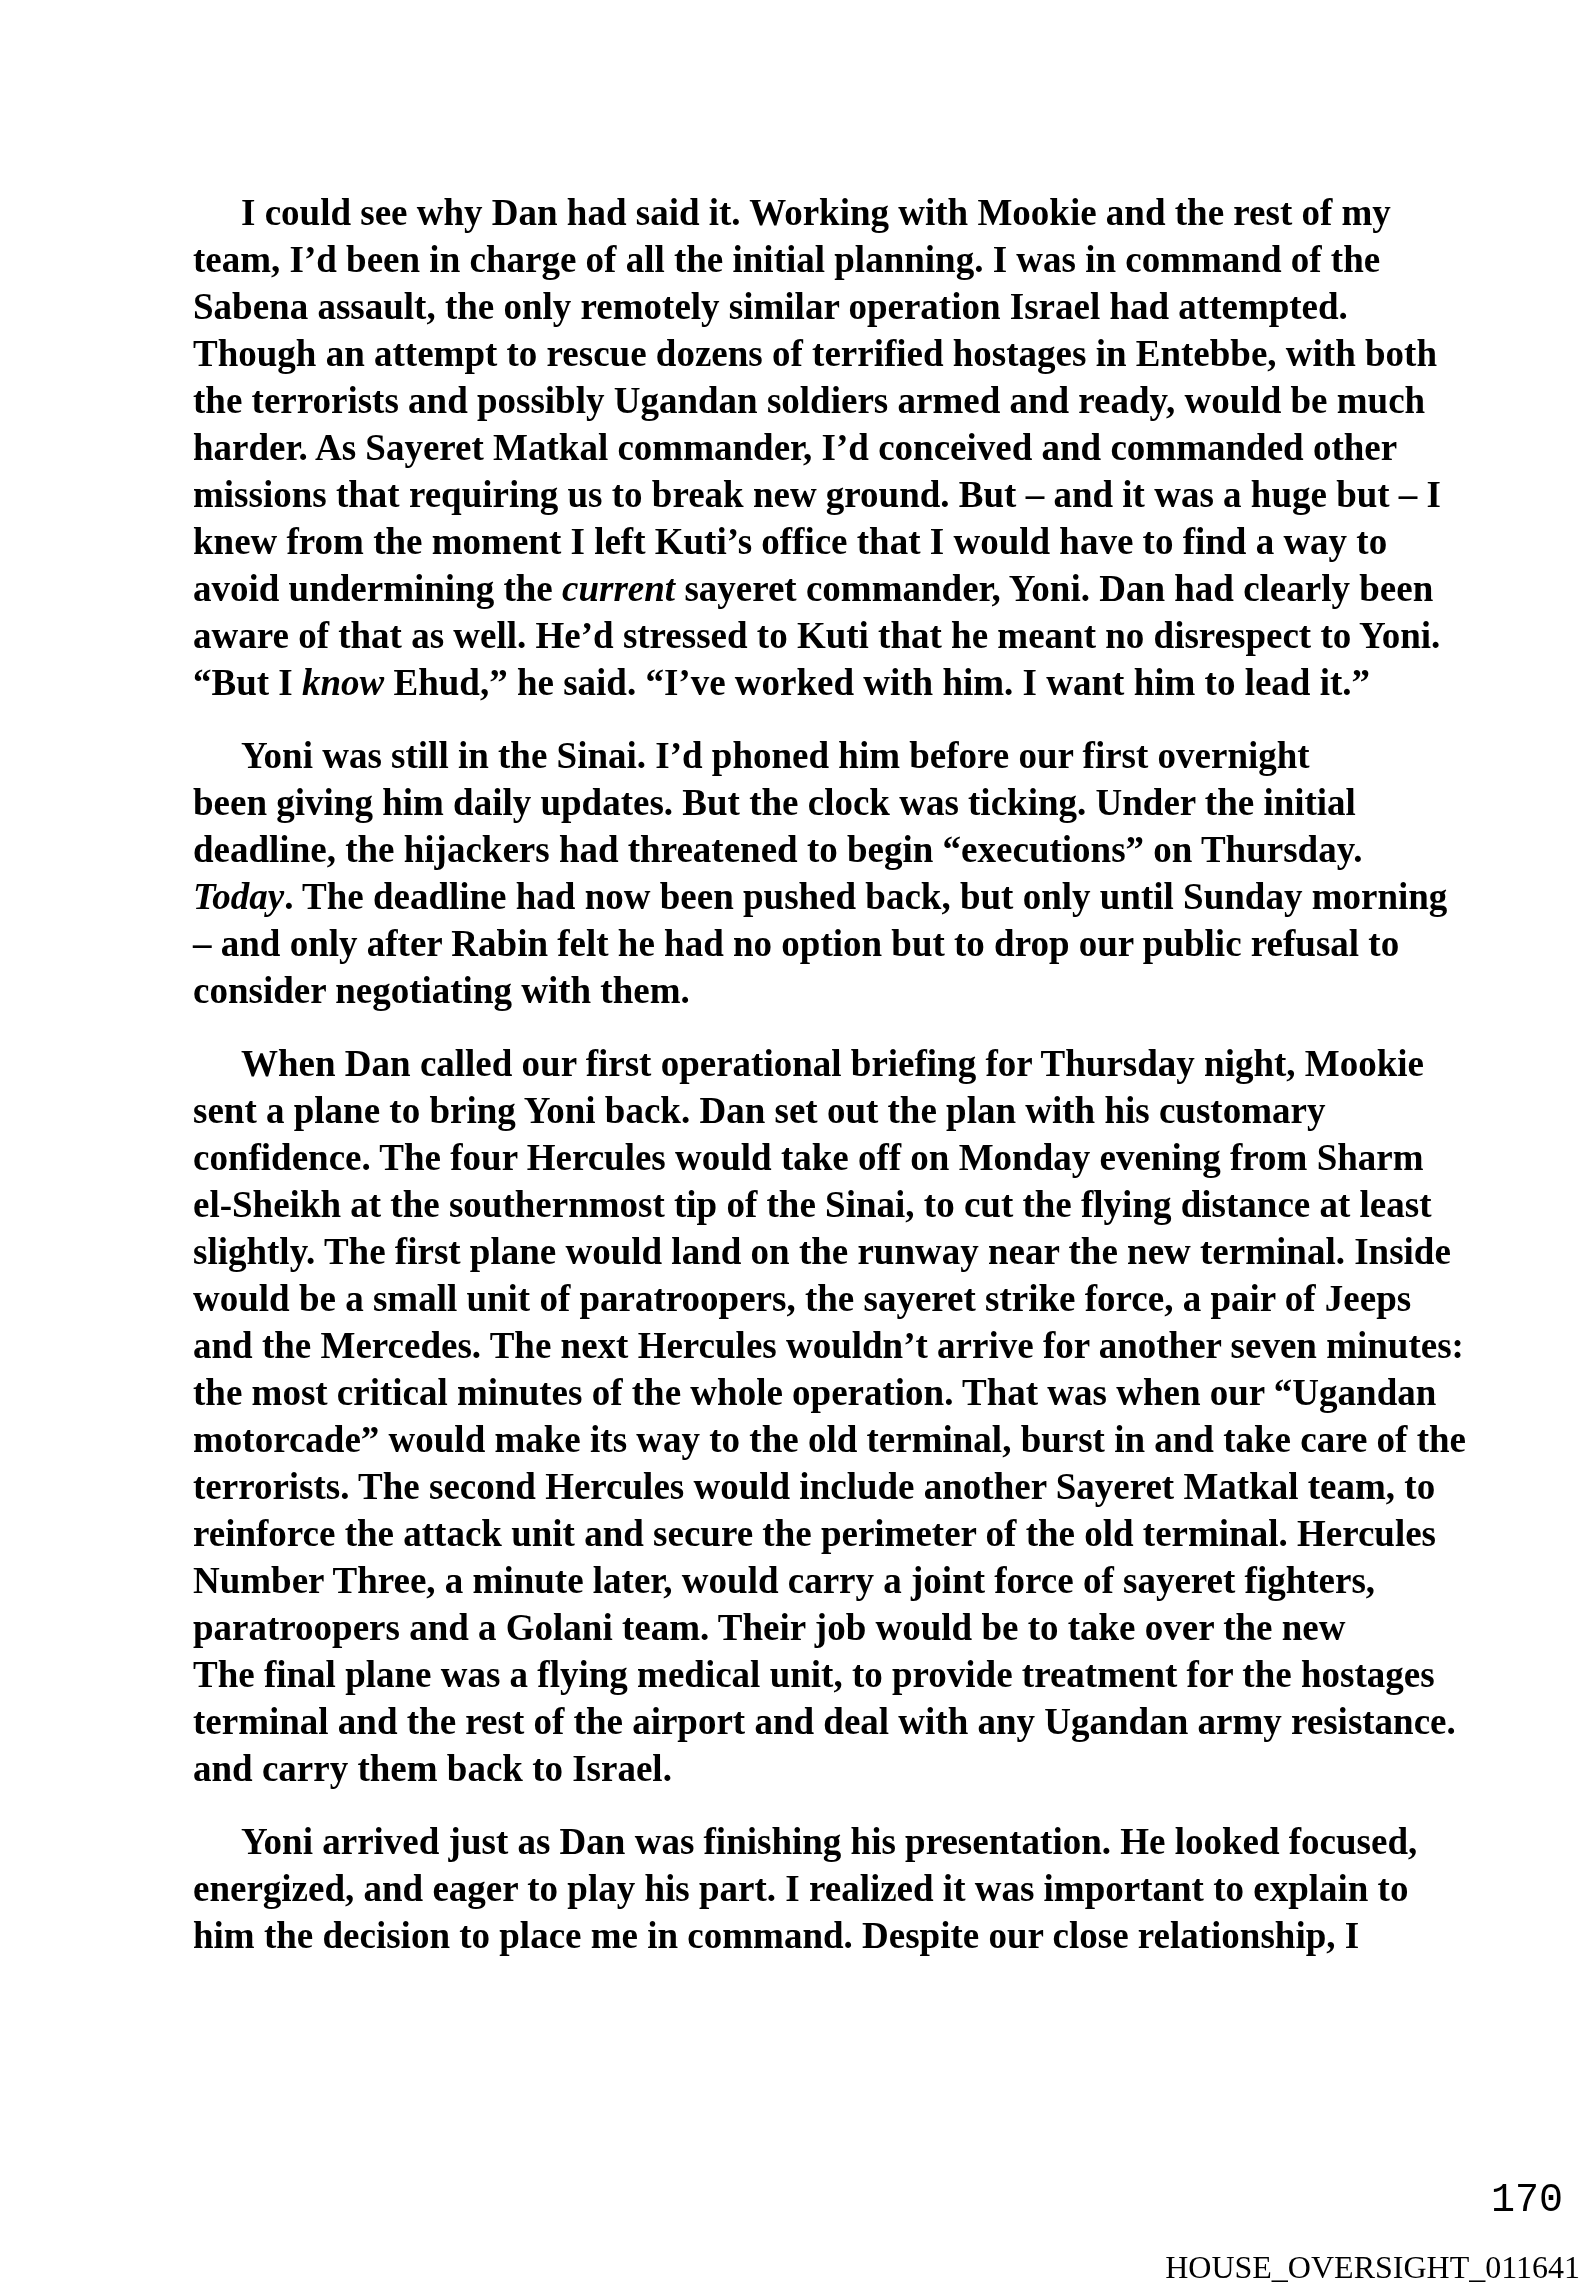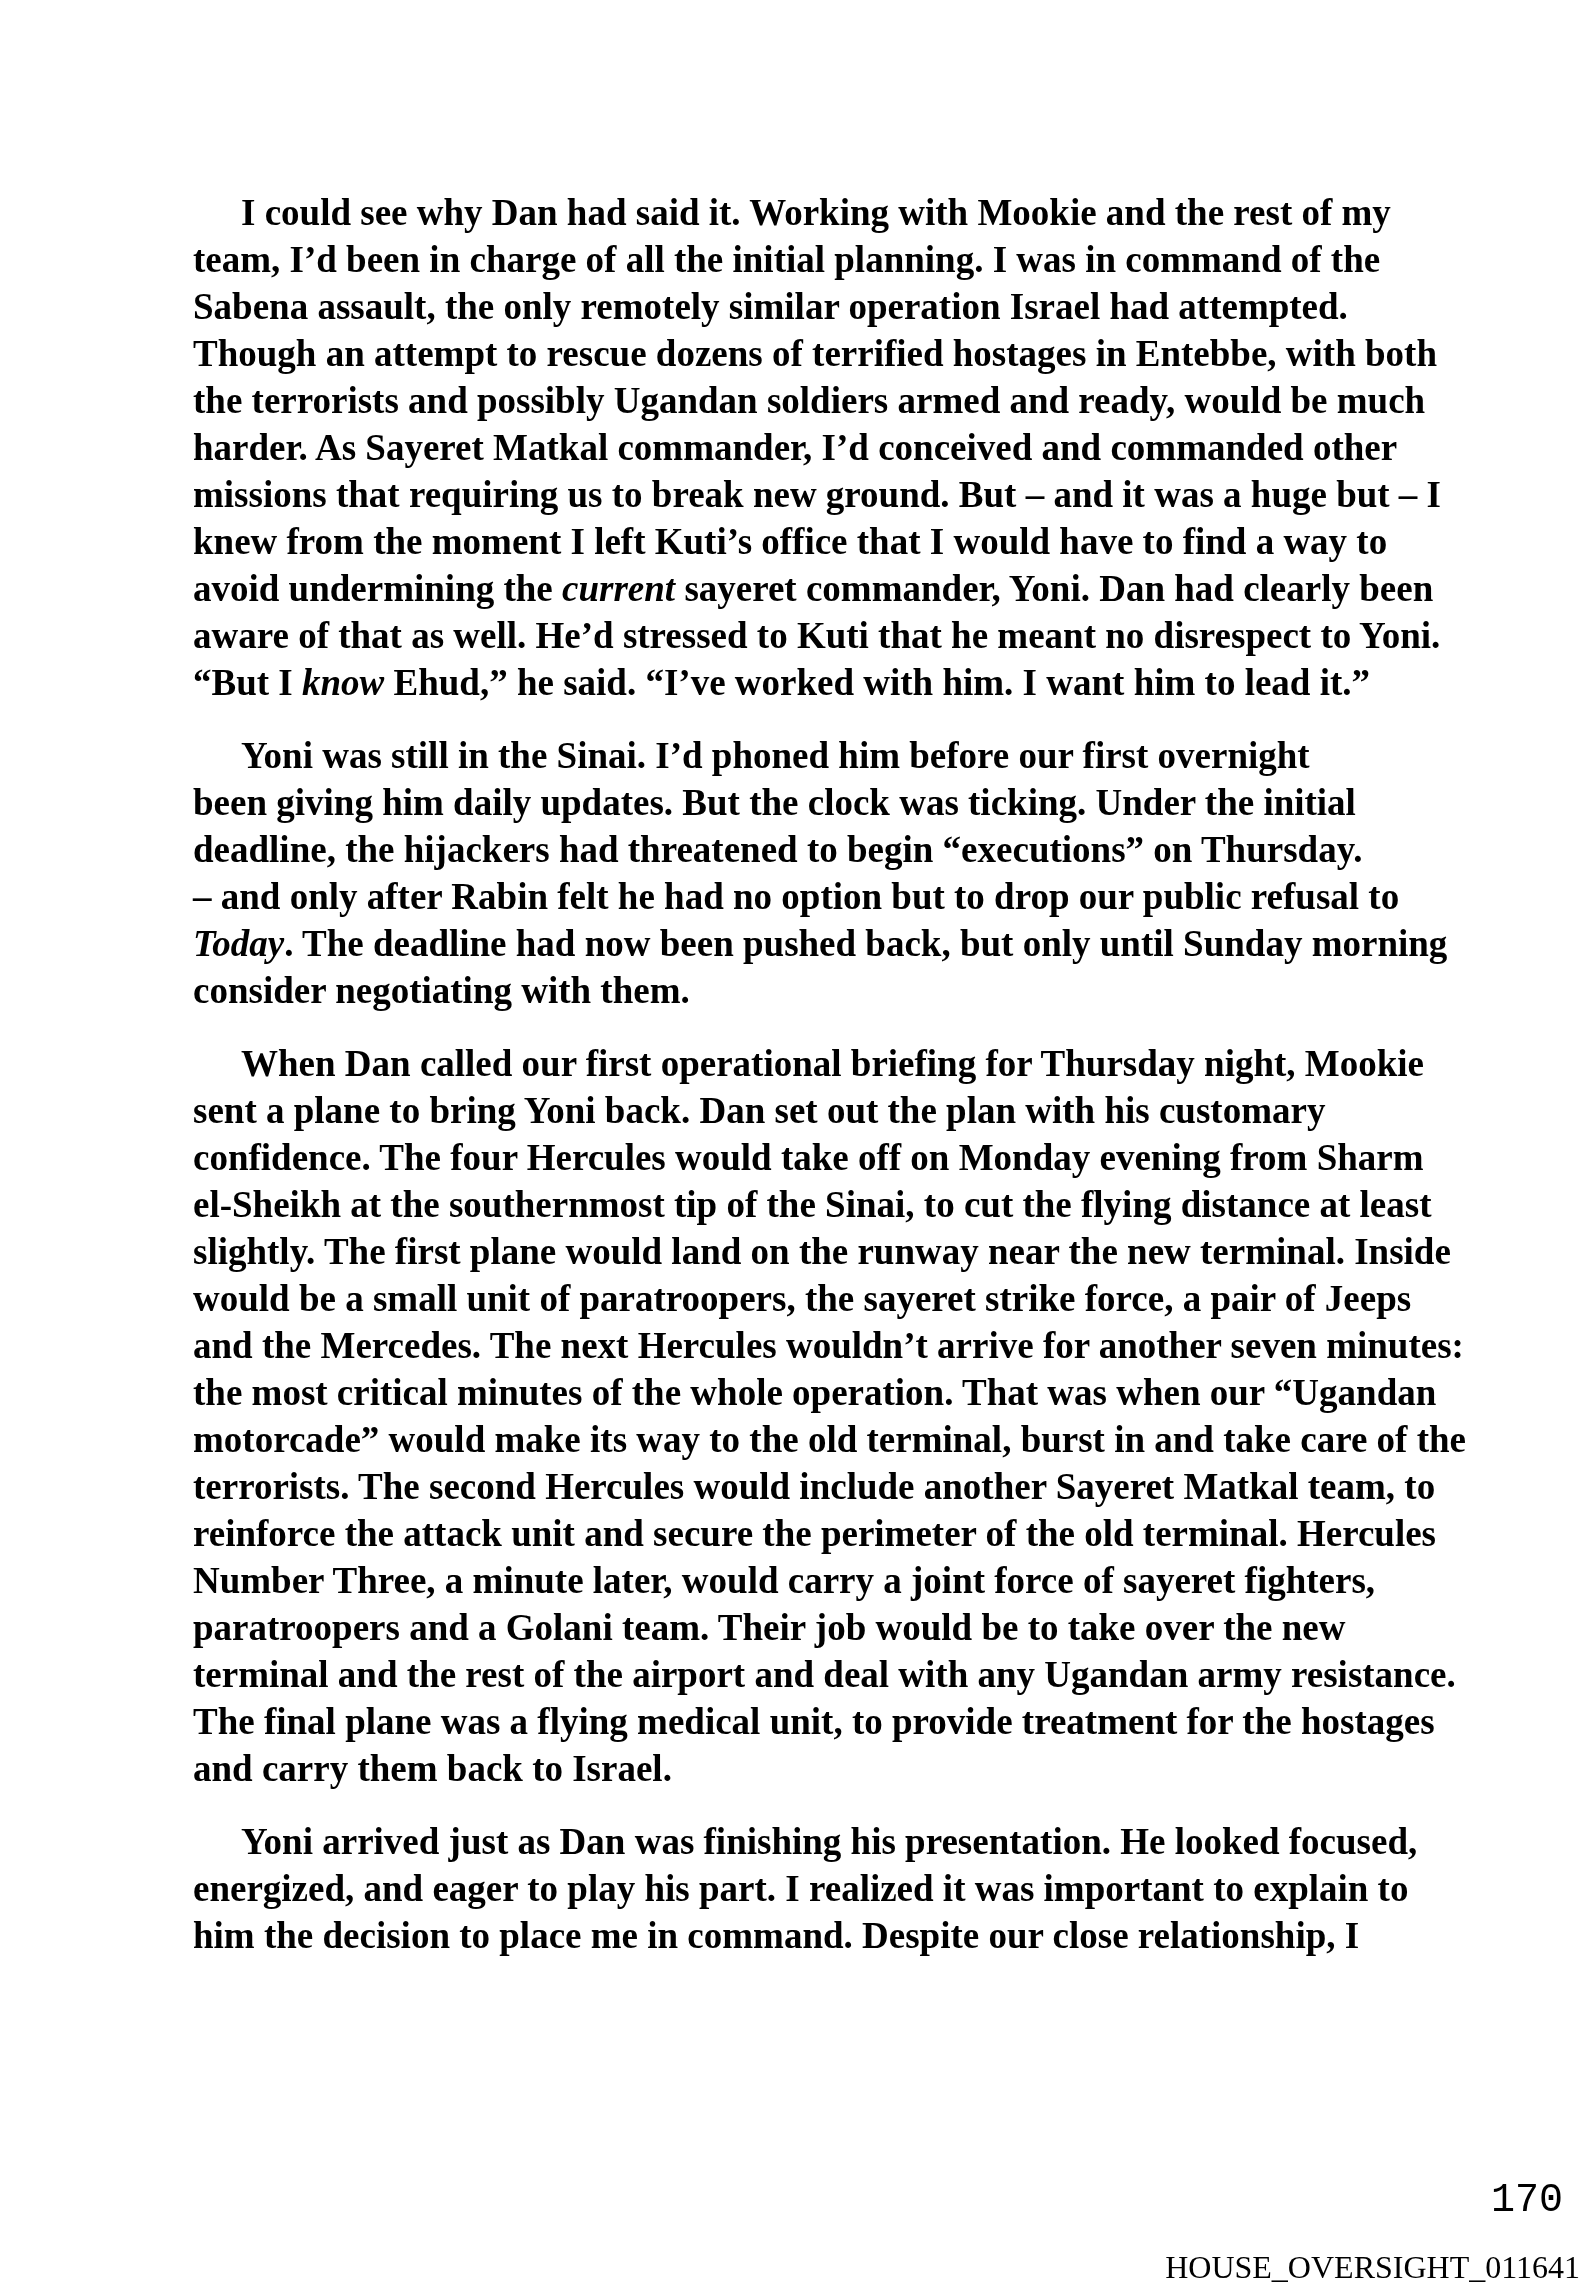--- a/index.html
+++ b/index.html
@@ -66,40 +66,40 @@
         <div class="line">missions that requiring us to break new ground. But – and it was a huge but – I</div>
         <div class="line">knew from the moment I left Kuti’s office that I would have to find a way to</div>
         <div class="line">avoid undermining the <i>current</i> sayeret commander, Yoni. Dan had clearly been</div>
         <div class="line">aware of that as well. He’d stressed to Kuti that he meant no disrespect to Yoni.</div>
         <div class="line">“But I <i>know</i> Ehud,” he said. “I’ve worked with him. I want him to lead it.”</div>
       </div>
       <div class="para">
         <div class="line">Yoni was still in the Sinai. I’d phoned him before our first overnight</div>
         <div class="line">been giving him daily updates. But the clock was ticking. Under the initial</div>
         <div class="line">deadline, the hijackers had threatened to begin “executions” on Thursday.</div>
+        <div class="line"><i>Today</i>. The deadline had now been pushed back, but only until Sunday morning</div>
         <div class="line">– and only after Rabin felt he had no option but to drop our public refusal to</div>
-        <div class="line"><i>Today</i>. The deadline had now been pushed back, but only until Sunday morning</div>
         <div class="line">consider negotiating with them.</div>
       </div>
       <div class="para">
         <div class="line">When Dan called our first operational briefing for Thursday night, Mookie</div>
         <div class="line">sent a plane to bring Yoni back. Dan set out the plan with his customary</div>
         <div class="line">confidence. The four Hercules would take off on Monday evening from Sharm</div>
         <div class="line">el-Sheikh at the southernmost tip of the Sinai, to cut the flying distance at least</div>
         <div class="line">slightly. The first plane would land on the runway near the new terminal. Inside</div>
         <div class="line">would be a small unit of paratroopers, the sayeret strike force, a pair of Jeeps</div>
         <div class="line">and the Mercedes. The next Hercules wouldn’t arrive for another seven minutes:</div>
         <div class="line">the most critical minutes of the whole operation. That was when our “Ugandan</div>
         <div class="line">motorcade” would make its way to the old terminal, burst in and take care of the</div>
         <div class="line">terrorists. The second Hercules would include another Sayeret Matkal team, to</div>
         <div class="line">reinforce the attack unit and secure the perimeter of the old terminal. Hercules</div>
         <div class="line">Number Three, a minute later, would carry a joint force of sayeret fighters,</div>
         <div class="line">paratroopers and a Golani team. Their job would be to take over the new</div>
+        <div class="line">The final plane was a flying medical unit, to provide treatment for the hostages</div>
         <div class="line">terminal and the rest of the airport and deal with any Ugandan army resistance.</div>
-        <div class="line">The final plane was a flying medical unit, to provide treatment for the hostages</div>
         <div class="line">and carry them back to Israel.</div>
       </div>
       <div class="para">
         <div class="line">Yoni arrived just as Dan was finishing his presentation. He looked focused,</div>
         <div class="line">energized, and eager to play his part. I realized it was important to explain to</div>
         <div class="line">him the decision to place me in command. Despite our close relationship, I</div>
       </div>
     </div>
   <div class="page-number">170</div>
   <div class="bates">HOUSE_OVERSIGHT_011641</div>

